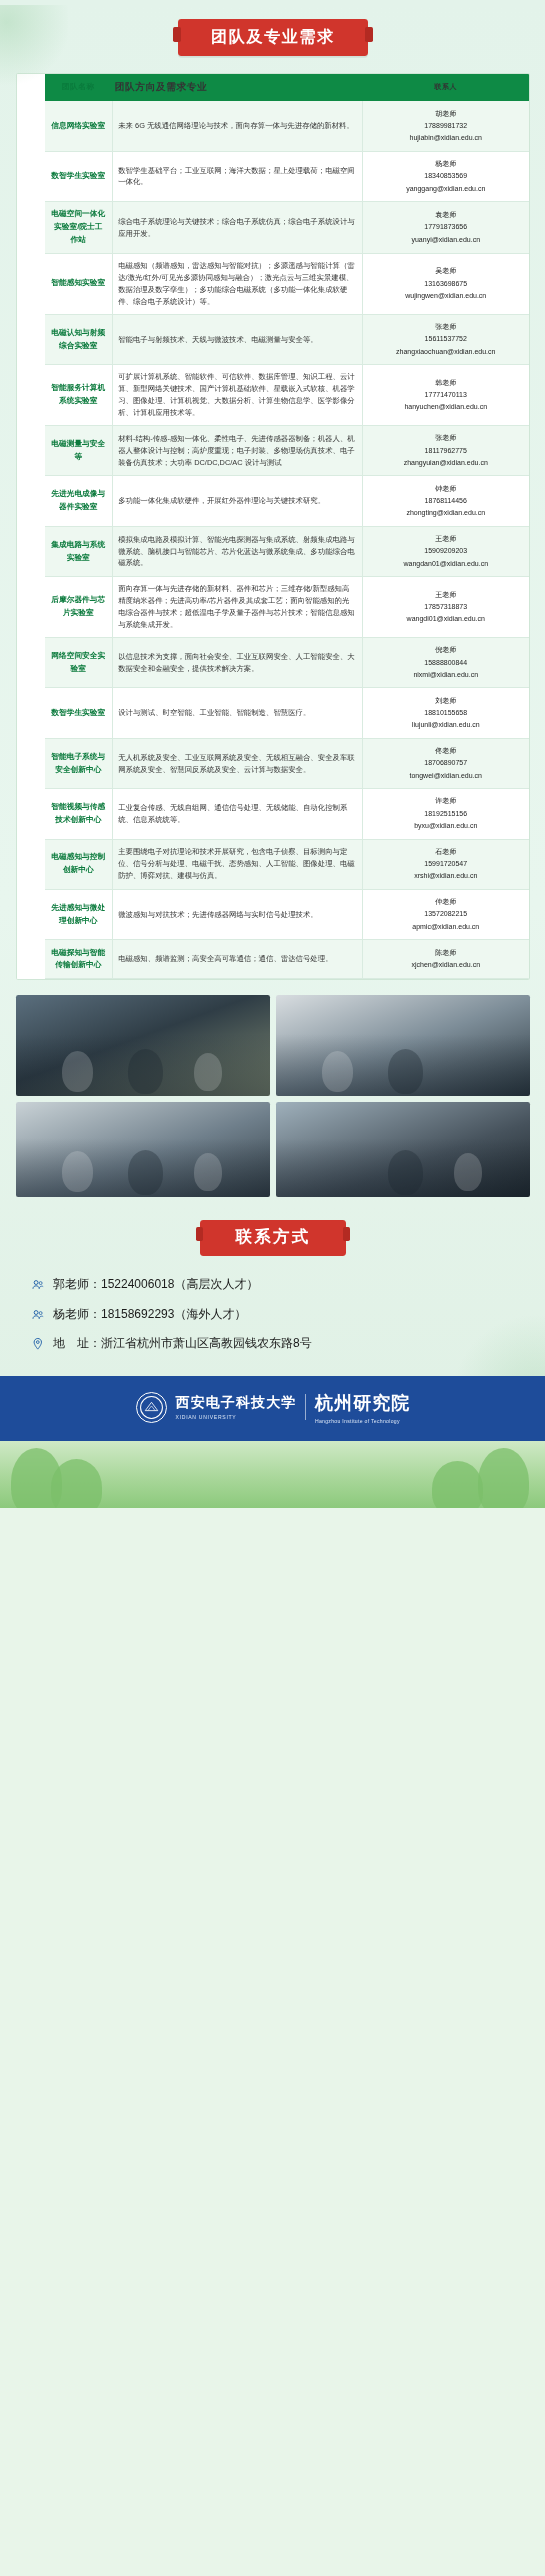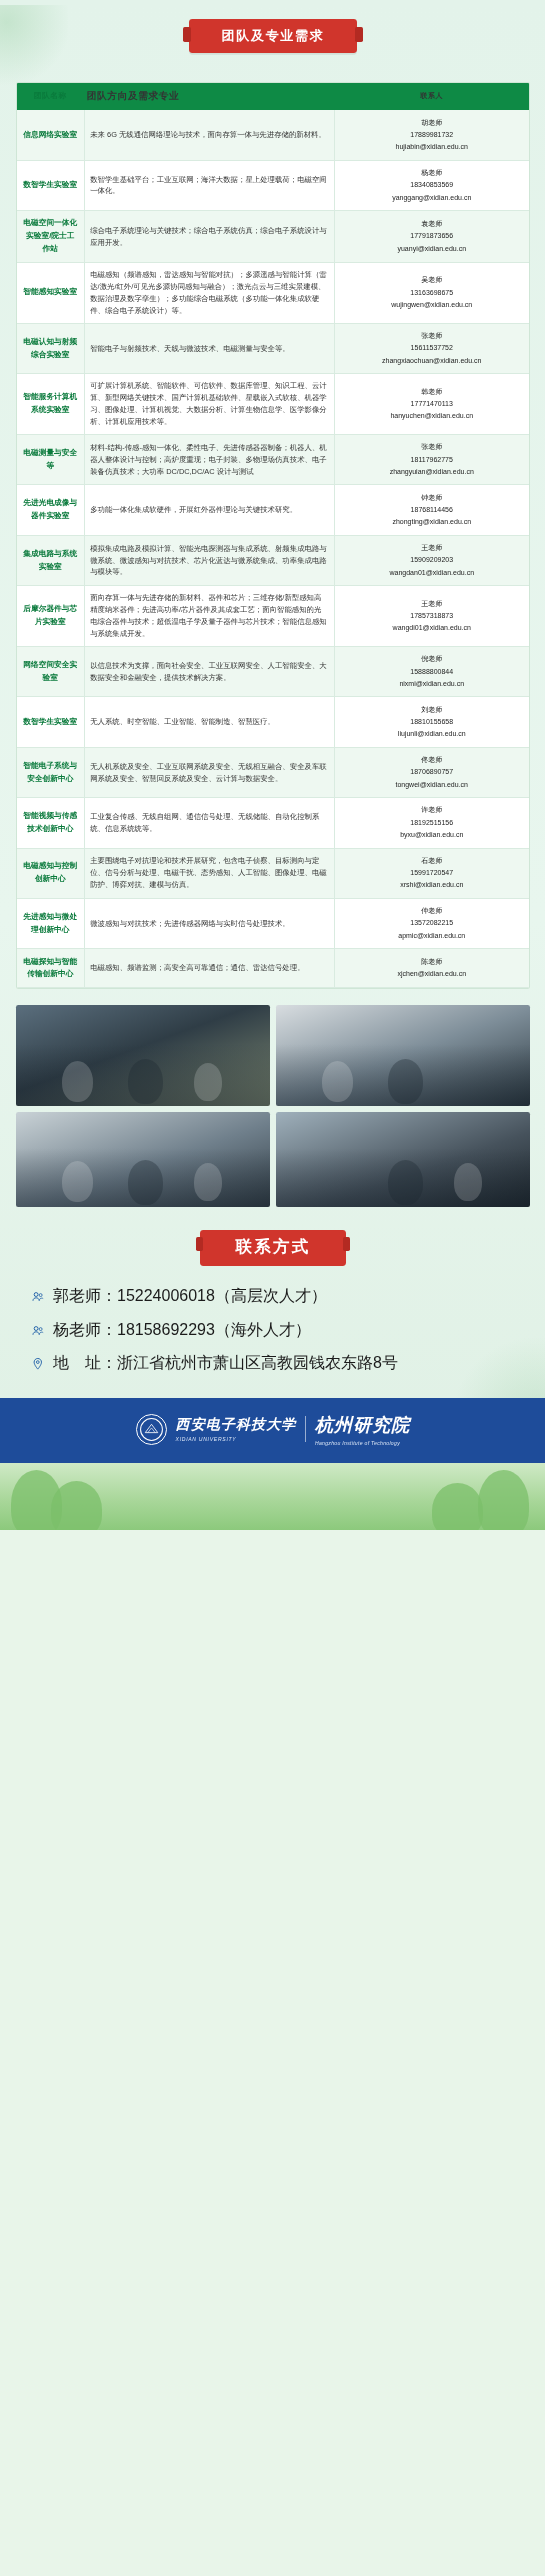--- a/index.html
+++ b/index.html
@@ -18,46 +18,47 @@
   
   .banner-wrap {
     padding: 19.3px 0 12.5px 0;
     display: flex;
     justify-content: center;
   }
   .banner {
     position: relative;
     background: #d0352c;
     color: #fff;
-    font-size: 13px;
+    font-size: 16px;
     font-weight: bold;
     letter-spacing: 1.7px;
     padding: 7.4px 33px 8.5px 33px;
     border-radius: 3.4px;
     text-align: right;
     box-shadow: 0 1.7px 0 rgba(0,0,0,0.08);
   }
   .banner:before, .banner:after {
     content: "";
     position: absolute;
     top: 8px;
     width: 8px; height: 15px;
     background: #b32a22;
     border-radius: 1.7px;
   }
   .banner:before { left: -5.1px; }
   .banner:after { right: -5.1px; }
 
   
   .table-wrap {
-    margin: 16px 16px;
+    margin: 4px 16px;
     border: 0.6px solid #cfe6d6;
     background: #fff;
     border-radius: 1.7px;
     overflow: hidden;
+    padding-left: 28px;
   }
   table { width: 100%; border-collapse: collapse; }
   thead th {
     background: #0e8a45;
     color: #fff;
     font-size: 9.7px;
     font-weight: bold;
     padding: 7.4px 2.3px;
     letter-spacing: 0.6px;
     border-right: 0.6px solid #0e8a45;
@@ -155,41 +156,40 @@
   .contact-banner:before { left: -4.5px; }
   .contact-banner:after { right: -4.5px; }
   .contact-list {
     margin: 3.4px 23px 17px 30px;
   }
   .contact-row {
     display: flex;
     align-items: center;
     gap: 8px;
     padding: 6.3px 0;
-    font-size: 16px;
+    font-size: 12px;
     color: #1b1b1b;
   }
   .c-ico {
     width: 15px; height: 15px;
     flex: 0 0 15px;
     display: flex; align-items: center; justify-content: center;
     color: #1f5fa8;
   }
   .c-ico svg { width: 13.6px; height: 13.6px; }
 
   
   .footer {
     background: #1e4c9a;
     padding: 15px 0 17px 0;
     display: flex;
     align-items: center;
     justify-content: center;
     gap: 9px;
     position: relative;
-    font-style: italic;
   }
   .logo-seal {
     width: 31px; height: 31px;
     border-radius: 50%;
     border: 1.1px solid #fff;
     display: flex; align-items: center; justify-content: center;
     color: #fff; font-size: 5.1px; text-align: center; line-height: 1.1;
   }
   .logo-text-cn {
     color: #fff; font-size: 14px; font-weight: bold; letter-spacing: 1.1px;
@@ -314,21 +314,21 @@
             <td class="col-name">先进光电成像与器件实验室</td>
             <td class="col-dir">多功能一体化集成软硬件，开展红外器件理论与关键技术研究。</td>
             <td class="col-contact">
               <div class="cname">钟老师</div>
               <div class="cphone">18768114456</div>
               <div class="cmail">zhongting@xidian.edu.cn</div>
             </td>
           </tr>
           <tr>
             <td class="col-name">集成电路与系统实验室</td>
-            <td class="col-dir">模拟集成电路及模拟计算、智能光电探测器与集成系统、射频集成电路与微系统、微波感知与对抗技术、芯片化蓝达与微系统集成、功率集成电路与模块等。</td>
+            <td class="col-dir">模拟集成电路及模拟计算、智能光电探测器与集成系统、射频集成电路与微系统、脑机接口与智能芯片、芯片化蓝达与微系统集成、多功能综合电磁系统。</td>
             <td class="col-contact">
               <div class="cname">王老师</div>
               <div class="cphone">15909209203</div>
               <div class="cmail">wangdan01@xidian.edu.cn</div>
             </td>
           </tr>
           <tr>
             <td class="col-name">后摩尔器件与芯片实验室</td>
             <td class="col-dir">面向存算一体与先进存储的新材料、器件和芯片；三维存储/新型感知高精度纳米器件；先进高功率/芯片器件及其成套工艺；面向智能感知的光电综合器件与技术；超低温电子学及量子器件与芯片技术；智能信息感知与系统集成开发。</td>
             <td class="col-contact">
@@ -341,21 +341,21 @@
             <td class="col-name">网络空间安全实验室</td>
             <td class="col-dir">以信息技术为支撑，面向社会安全、工业互联网安全、人工智能安全、大数据安全和金融安全，提供技术解决方案。</td>
             <td class="col-contact">
               <div class="cname">倪老师</div>
               <div class="cphone">15888800844</div>
               <div class="cmail">nixmi@xidian.edu.cn</div>
             </td>
           </tr>
           <tr>
             <td class="col-name">数智学生实验室</td>
-            <td class="col-dir">无人系统、时空智能、工业智能、智能制造、智慧医疗。</td>
+            <td class="col-dir">设计与测试、时空智能、工业智能、智能制造、智慧医疗。</td>
             <td class="col-contact">
               <div class="cname">刘老师</div>
               <div class="cphone">18810155658</div>
               <div class="cmail">liujunli@xidian.edu.cn</div>
             </td>
           </tr>
           <tr>
             <td class="col-name">智能电子系统与安全创新中心</td>
             <td class="col-dir">无人机系统及安全、工业互联网系统及安全、无线相互融合、安全及车联网系统及安全、智慧回反系统及安全、云计算与数据安全。</td>
             <td class="col-contact">

